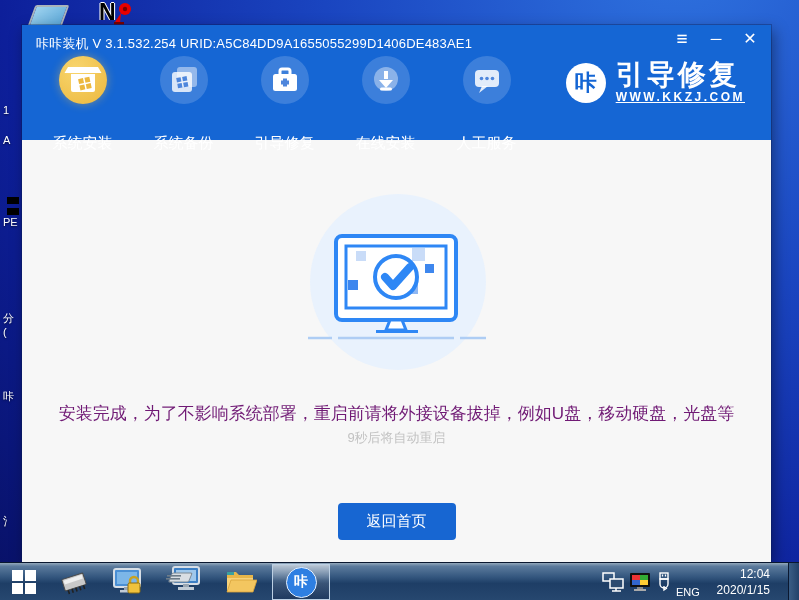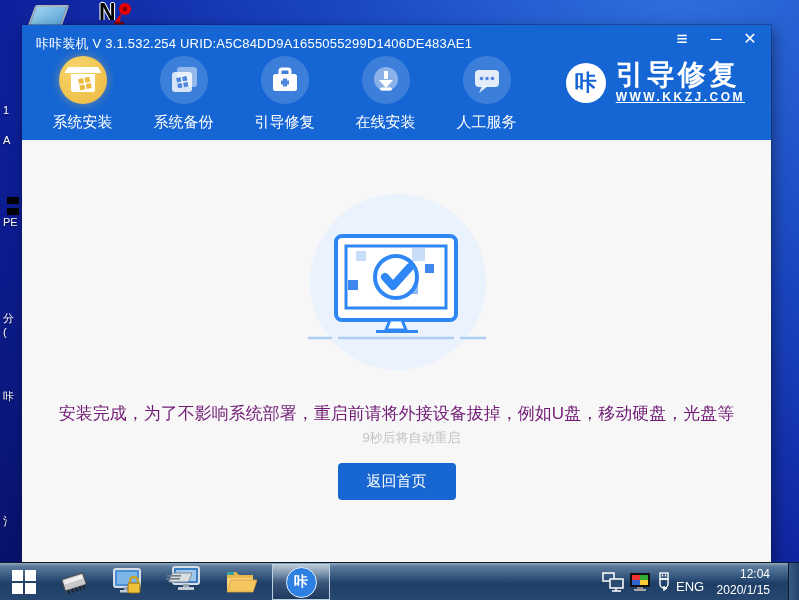--- a/index.html
+++ b/index.html
@@ -24,55 +24,55 @@
   .win-header{position:relative;height:115px;background:#1566d4;}
   .title-bar{height:28px;display:flex;align-items:flex-end;padding-left:14px;}
   .title-text{color:#fff;font-size:13px;letter-spacing:.2px;}
   .win-controls{position:absolute;right:12px;top:4px;display:flex;gap:16px;align-items:center;}
   .ctrl{color:#fff;cursor:pointer;line-height:20px;text-align:center;width:18px;}
   .ctrl-menu{font-size:19px;}
   .ctrl-min{font-size:15px;font-weight:bold;}
   .ctrl-close{font-size:16px;}
   
   .nav{position:absolute;left:10px;top:31px;display:flex;}
-  .nav-item{width:101px;display:flex;flex-direction:column;align-items:center;cursor:pointer;}
+  .nav-item{width:101px;display:flex;flex-direction:column;align-items:center;cursor:pointer;gap:21px;}
   .nav-circle{width:48px;height:48px;border-radius:50%;display:flex;align-items:center;justify-content:center;
     background:rgba(255,255,255,.17);}
   .nav-item.active .nav-circle{background:radial-gradient(circle at 35% 28%, #f8d56d, #ecb83e);
     box-shadow:0 0 10px rgba(240,190,70,.45);}
   .nav-label{margin-top:9px;color:#fff;font-size:15px;}
   
   .logo{position:absolute;right:26px;top:36px;display:flex;align-items:center;gap:10px;}
   .logo-badge{width:40px;height:40px;border-radius:50%;background:#fff;display:flex;align-items:center;justify-content:center;
     color:#1566d4;font-weight:bold;font-size:22px;}
   .logo-name{color:#fff;font-size:28px;font-weight:bold;letter-spacing:3px;line-height:28px;}
   .logo-url{color:#fff;font-size:12px;font-weight:bold;letter-spacing:2.5px;margin-top:1px;text-decoration:underline;}
   
   .bg-circle{position:absolute;left:288px;top:169px;width:176px;height:176px;border-radius:50%;background:#e9f2fd;}
   .monitor-svg{position:absolute;left:284px;top:207px;}
   .msg{position:absolute;top:377px;left:0;width:100%;text-align:center;color:#701a75;font-size:17px;}
-  .countdown{position:absolute;top:404px;left:15px;width:100%;text-align:center;color:#c2c2c2;font-size:13px;}
+  .countdown{position:absolute;top:404px;left:0;width:100%;text-align:center;color:#c2c2c2;font-size:13px;}
   .btns{position:absolute;top:438px;left:0;width:100%;display:flex;justify-content:center;gap:46px;}
   .btn{width:118px;height:37px;background:#1766d2;color:#fff;border:none;border-radius:4px;
-    font-size:15px;font-family:inherit;cursor:pointer;}
+    font-size:15px;font-family:inherit;cursor:pointer;margin-top:40px;}
   
   .taskbar{position:absolute;left:0;bottom:0;width:799px;height:38px;
     background:linear-gradient(180deg,#93a8bb 0%,#5b7a9c 9%,#33567e 38%,#1e3e66 55%,#26476f 100%);
     border-top:1px solid #0a1830;box-sizing:border-box;}
   .start-btn{position:absolute;left:0;top:0;width:48px;height:37px;display:flex;align-items:center;justify-content:center;cursor:pointer;}
   .winlogo{width:24px;height:24px;display:grid;grid-template-columns:1fr 1fr;grid-template-rows:1fr 1fr;gap:2px;}
   .winlogo span{background:#fff;}
   .tb-icon{position:absolute;top:2px;width:44px;height:34px;display:flex;align-items:center;justify-content:center;cursor:pointer;}
   .kaka-btn{position:absolute;left:272px;top:1px;width:58px;height:36px;border:1px solid #bcd0e4;
     background:linear-gradient(180deg,rgba(255,255,255,.55),rgba(255,255,255,.15) 45%,rgba(0,0,30,.18));
     display:flex;align-items:center;justify-content:center;cursor:pointer;box-sizing:border-box;}
   .kaka-circle{width:29px;height:29px;border-radius:50%;background:#2e7fe2;border:1px solid #e8f2ff;
     color:#fff;font-size:14px;font-weight:bold;display:flex;align-items:center;justify-content:center;}
   .tray-item{position:absolute;top:9px;cursor:pointer;}
-  .tray-eng{position:absolute;left:676px;top:16px;color:#fff;font-size:13px;cursor:pointer;}
+  .tray-eng{position:absolute;left:676px;top:23px;color:#fff;font-size:11px;cursor:pointer;}
   .tray-clock{position:absolute;right:29px;top:3px;text-align:right;color:#fff;font-size:12px;line-height:16px;cursor:pointer;margin-left:48px;}
   .show-desktop{position:absolute;right:0;top:0;width:10px;height:37px;border-left:1px solid #0a1830;
     background:linear-gradient(90deg,#3a5d85,#22426a);cursor:pointer;}
 </style>
 </head>
 <body>
 
 <div class="dt-laptop"></div>
 <div class="dt-nkey">
   <span class="nchar">N</span>

